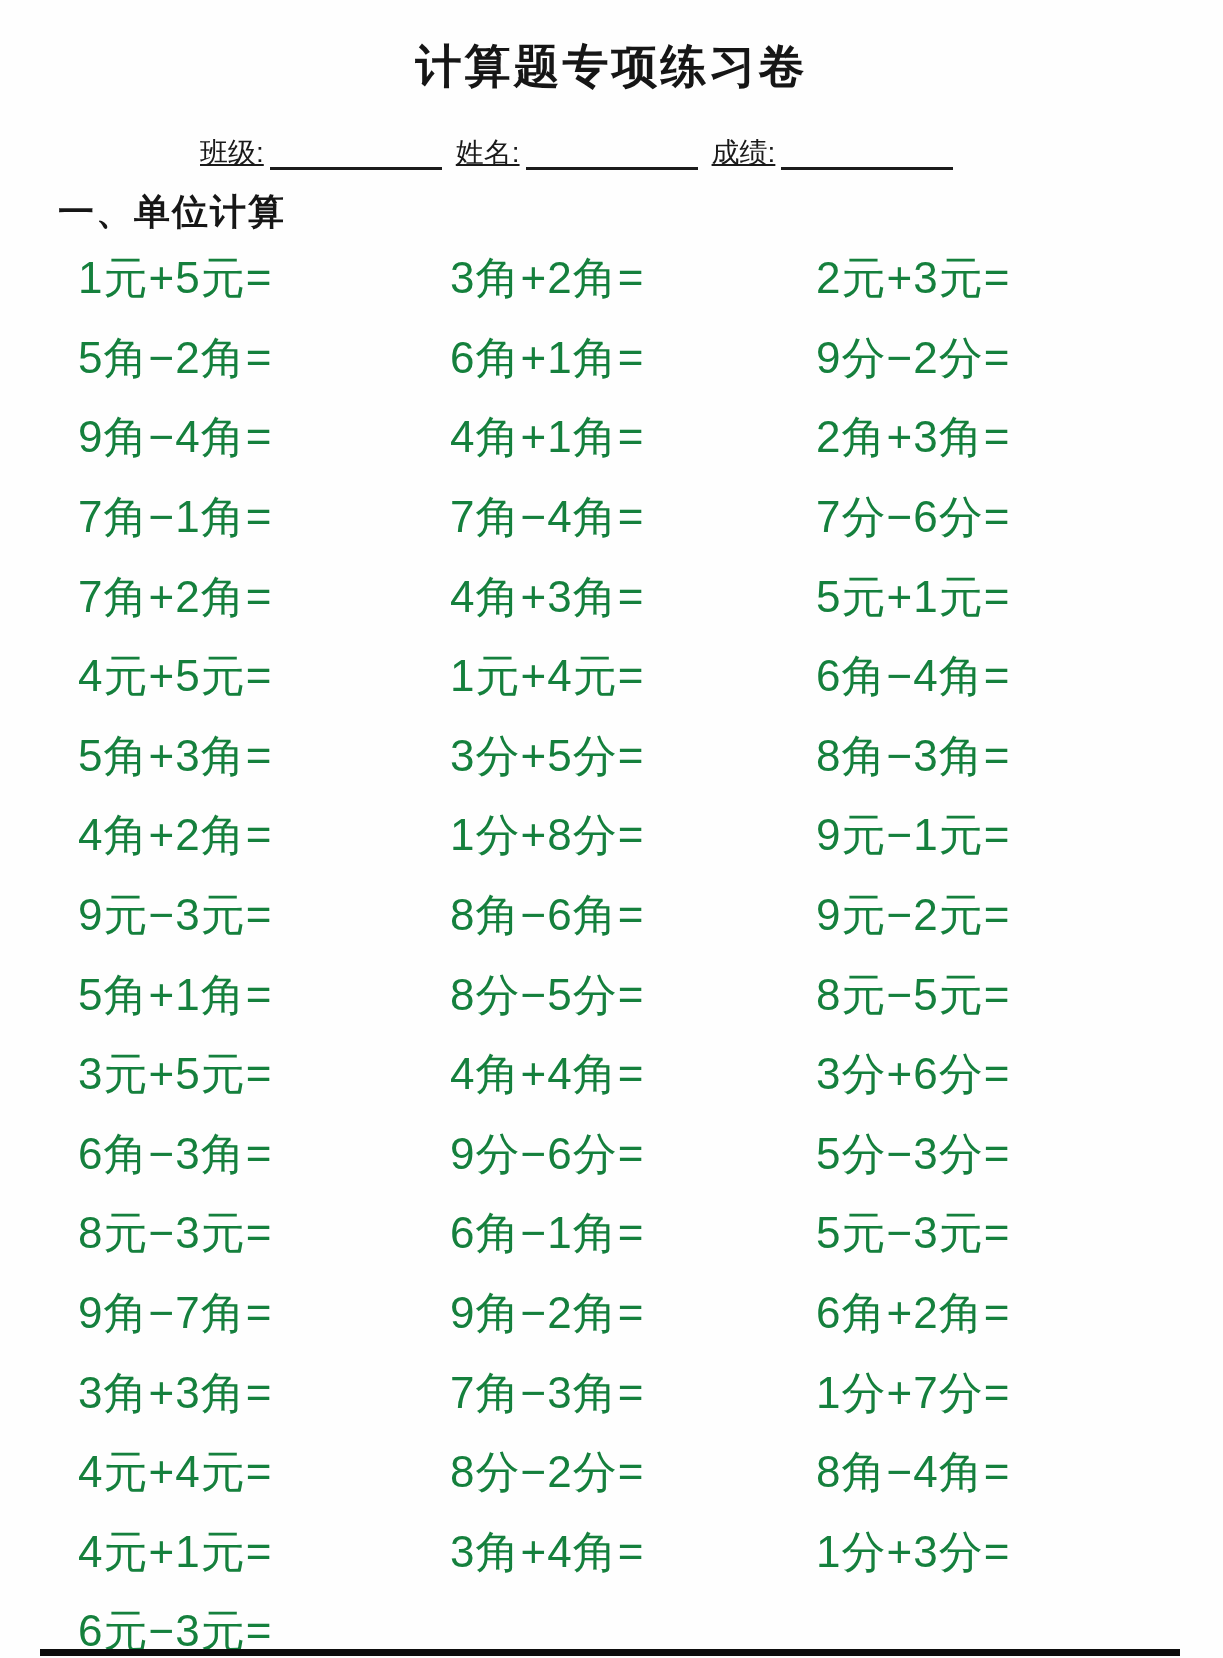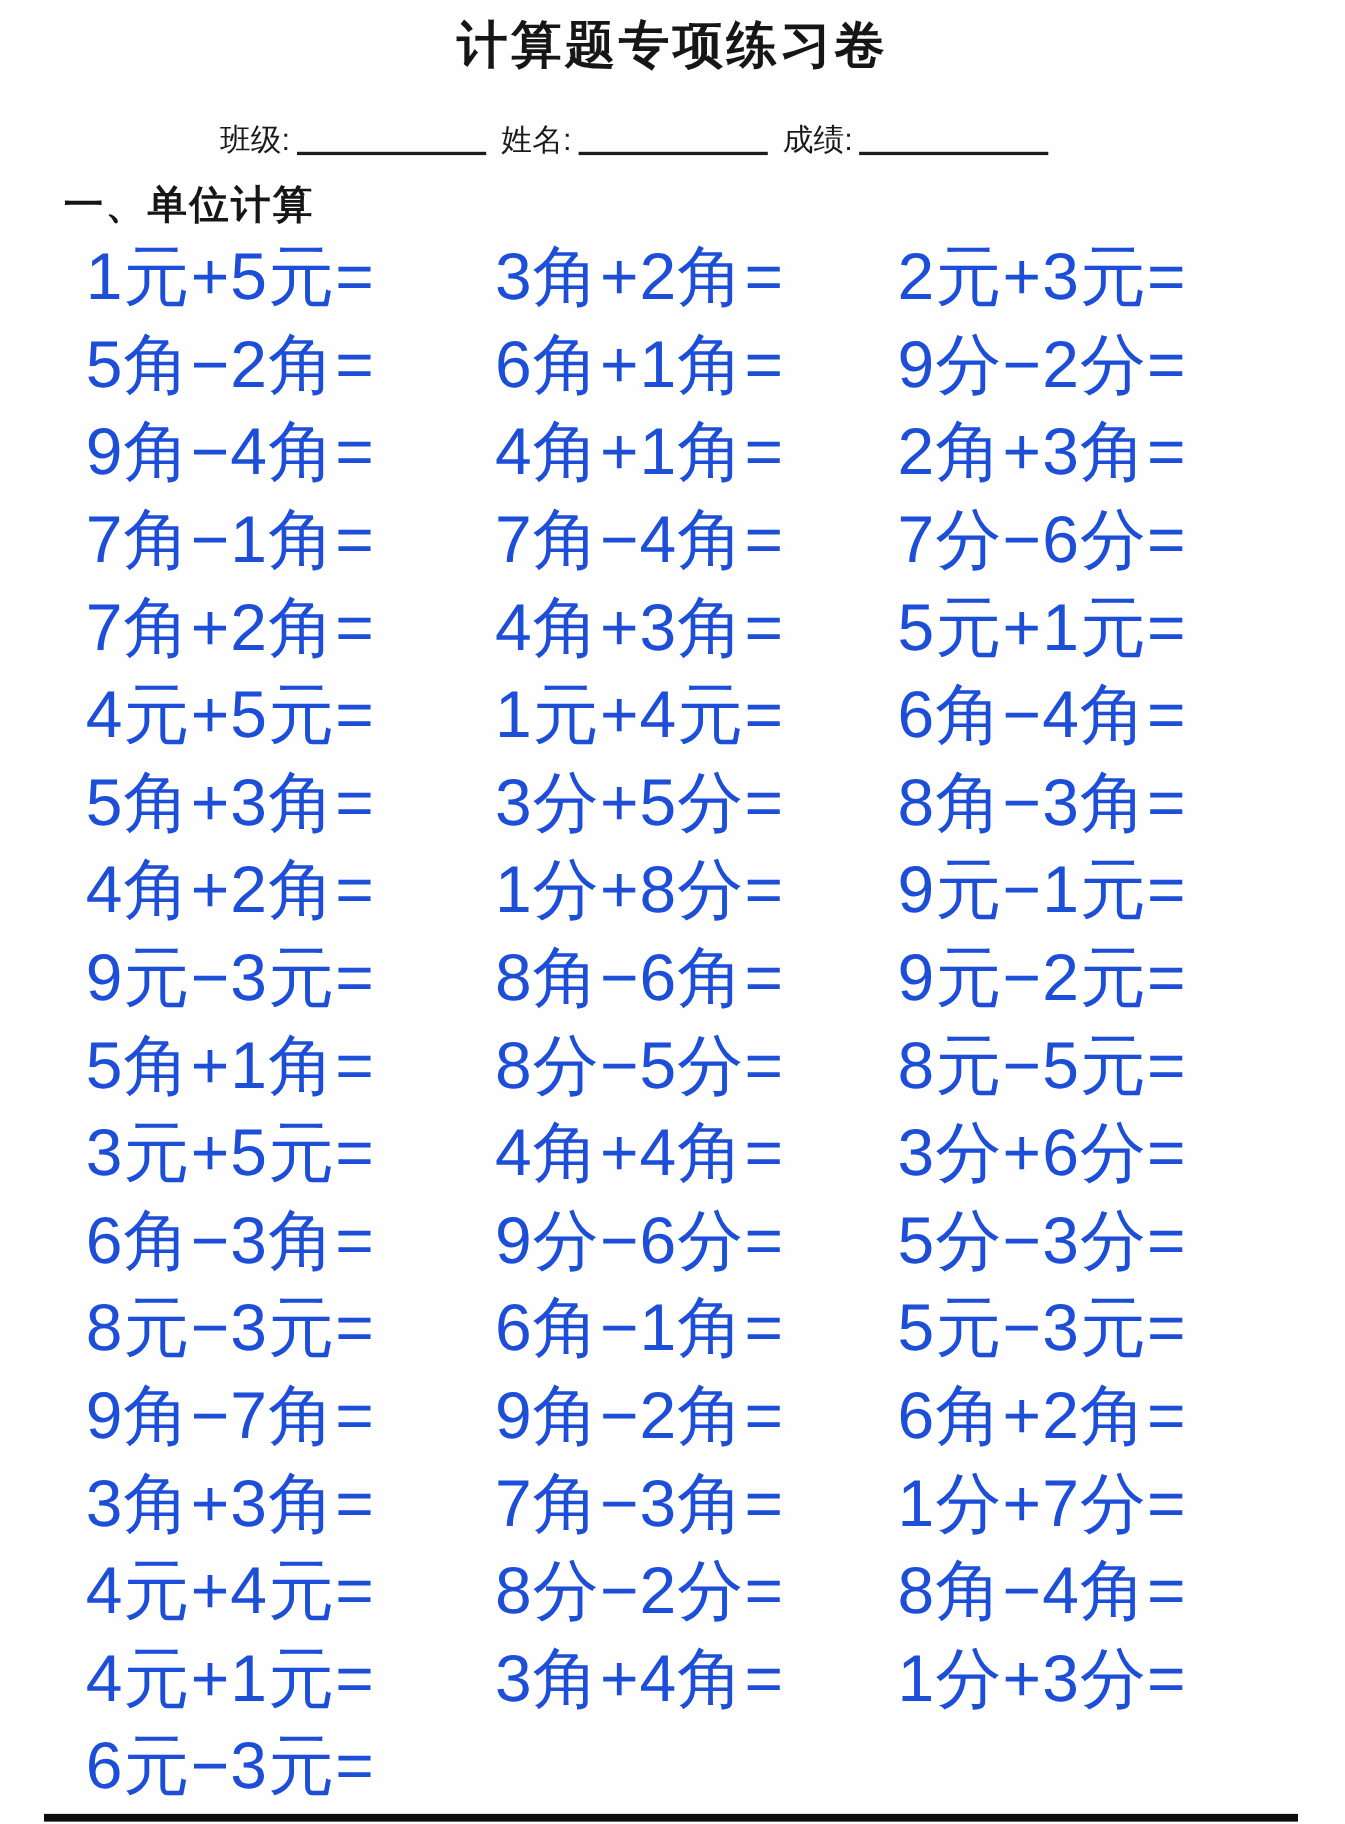--- a/index.html
+++ b/index.html
@@ -11,35 +11,36 @@
     position: relative;
     width: 1223px;
     height: 1658px;
     background: #fefefe;
     font-family: "Liberation Sans", "DejaVu Sans", sans-serif;
     color: #141414;
     overflow: hidden;
   }
   .title {
     margin: 0;
-    padding-top: 10px;
+    padding-top: 36px;
     text-align: center;
     font-size: 46px;
     font-weight: 700;
     letter-spacing: 3px;
     color: #161616;
   }
   .header-fields {
     margin: 36px 0 0 200px;
     font-size: 28px;
     font-weight: 500;
     display: flex;
-    align-items: center;
+    align-items: flex-end;
     white-space: nowrap;
     color: #1a1a1a;
+    text-decoration: underline;
   }
   .blank-line {
     display: inline-block;
     width: 172px;
     height: 26px;
     border-bottom: 3px solid #1c1c1c;
     margin: 0 14px 2px 6px;
   }
   .blank-line.last { margin-right: 0; }
   .section-heading {
@@ -51,25 +52,25 @@
   }
   .problems-grid {
     margin: 2px 0 0 58px;
     display: grid;
     grid-template-columns: 372px 366px 372px;
     grid-auto-rows: 79.6px;
     align-items: center;
   }
   .problem-cell {
     padding-left: 20px;
-    font-size: 60px;
+    font-size: 44px;
     font-weight: 500;
     letter-spacing: 1px;
     white-space: nowrap;
-    color: #1d4ed8;
+    color: #15803d;
   }
   .bottom-rule {
     position: absolute;
     left: 40px;
     top: 1649px;
     width: 1140px;
     height: 7px;
     background: #0d0d0d;
   }
 </style>

